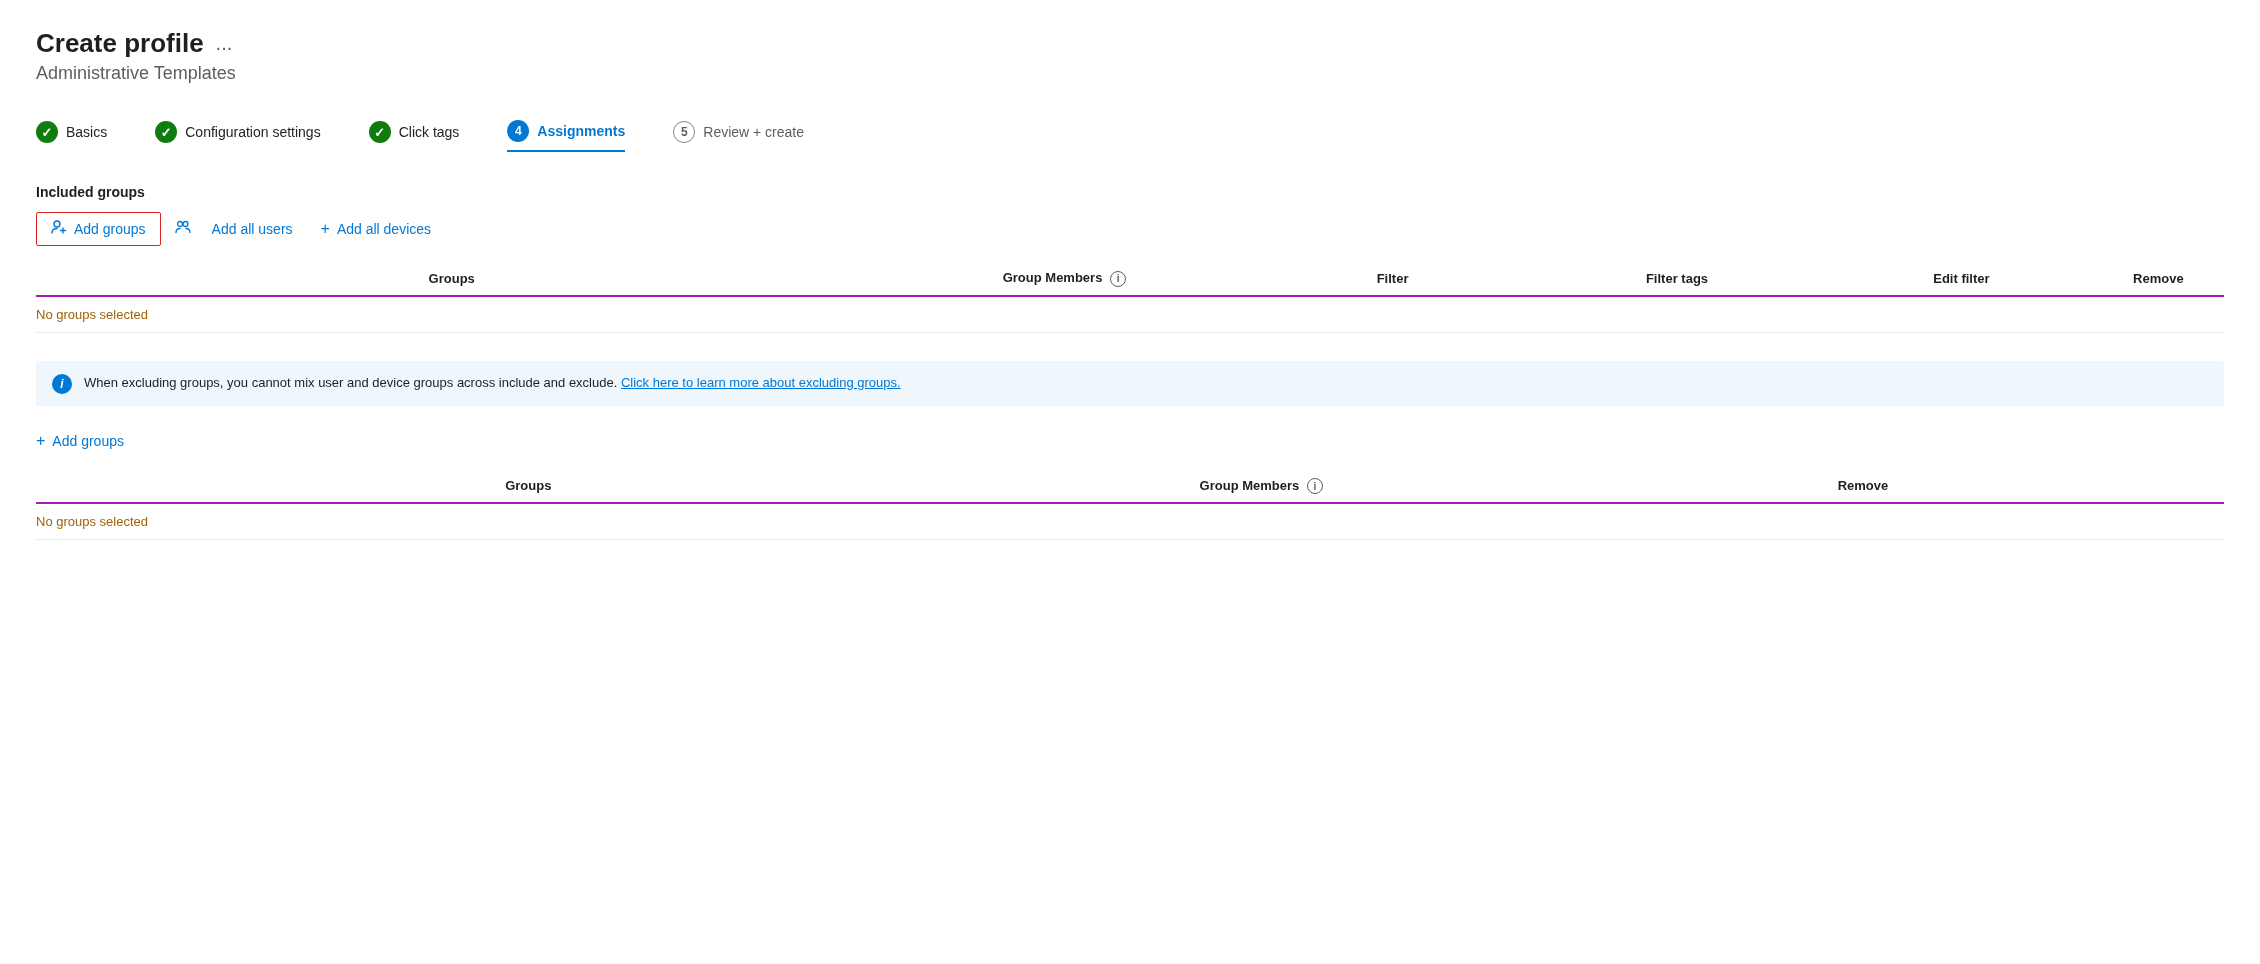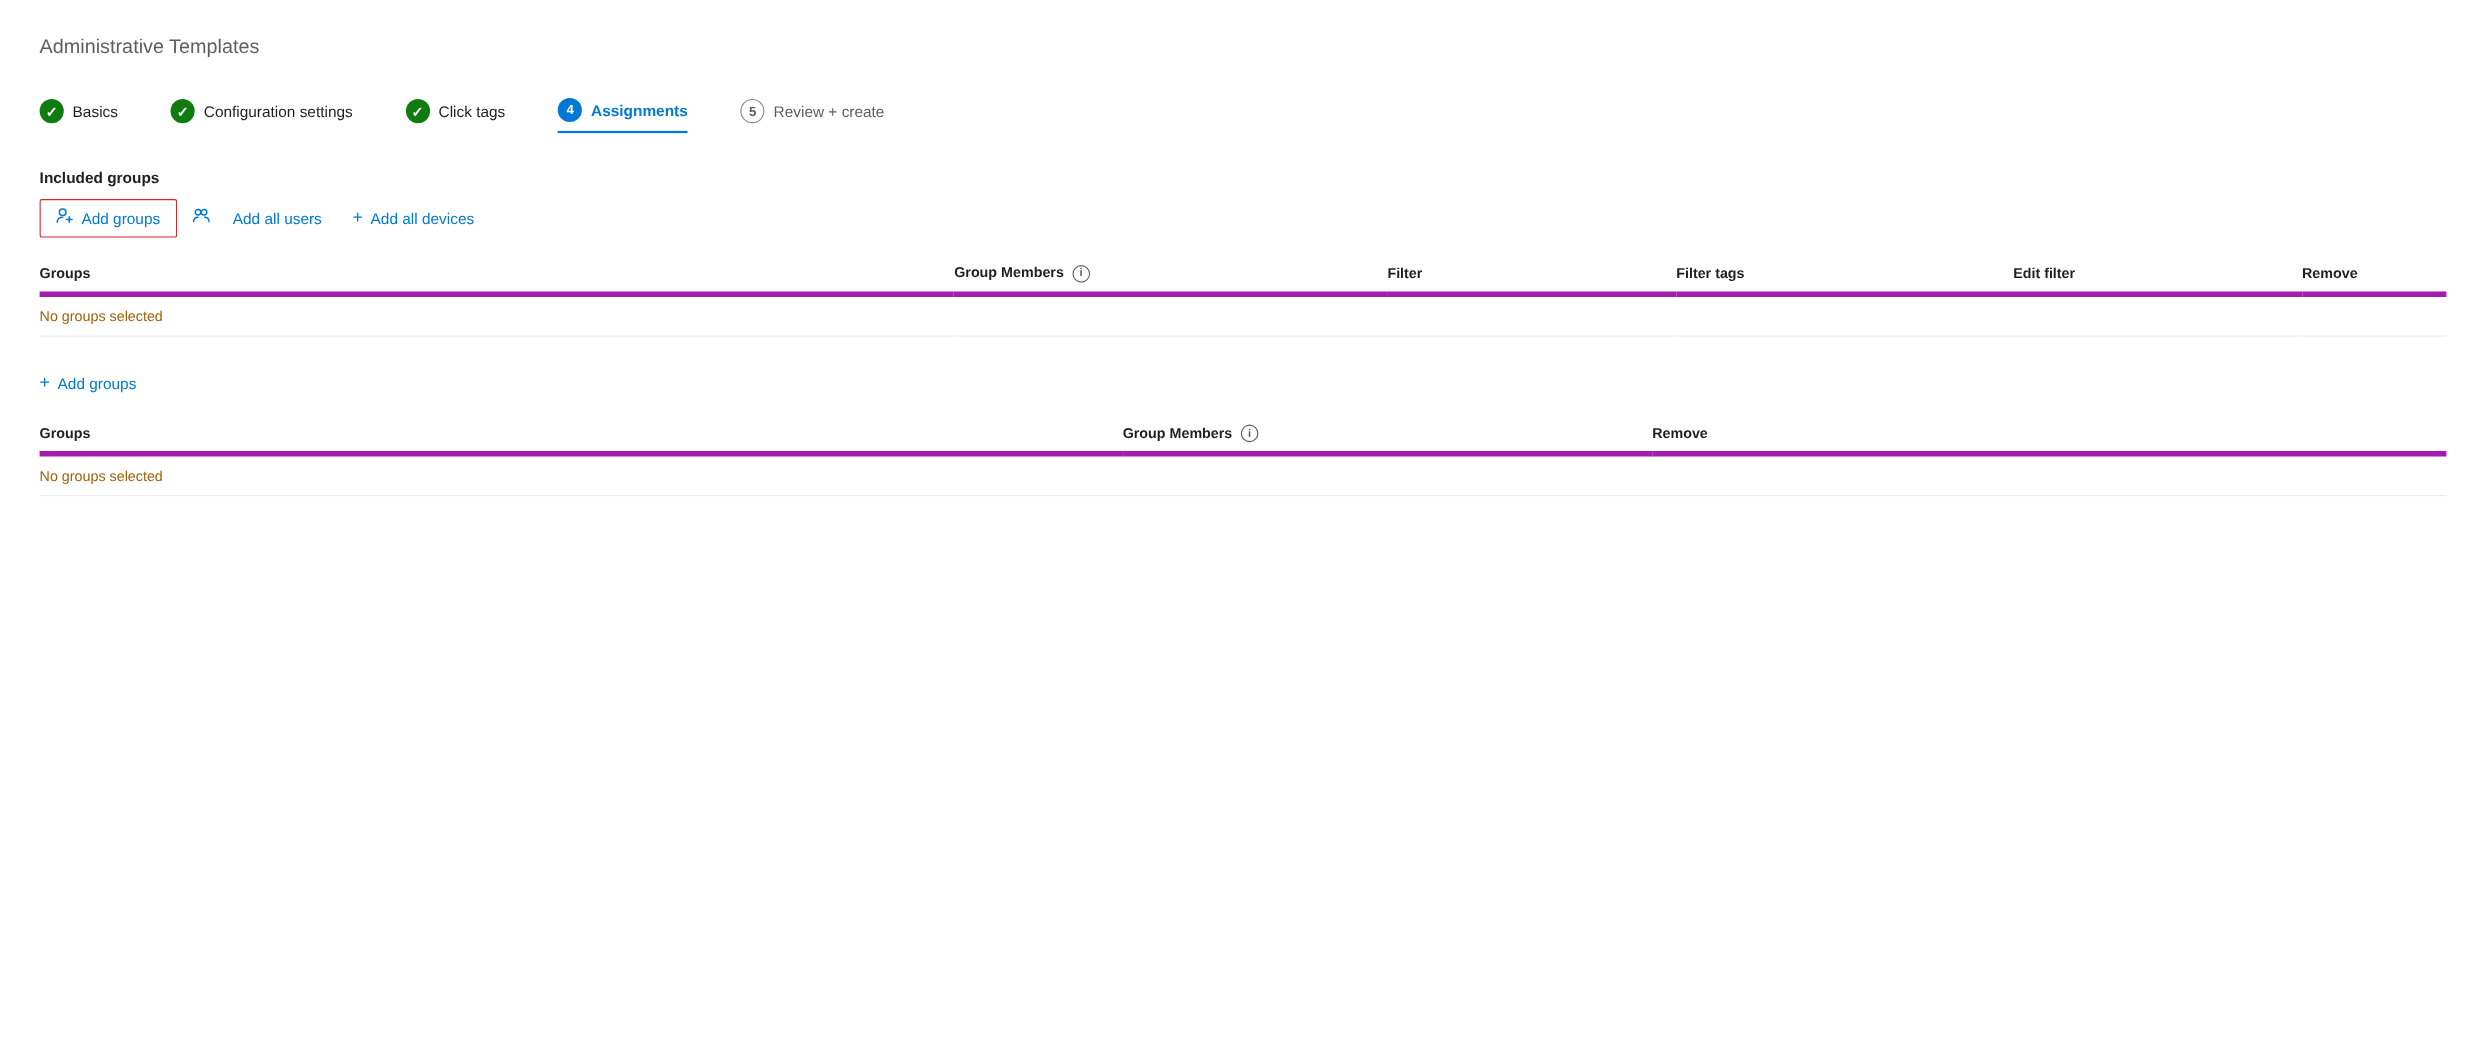--- a/index.html
+++ b/index.html
@@ -173,26 +173,26 @@
     }
 
     
     .data-table {
       width: 100%;
       border-collapse: collapse;
       margin-bottom: 0;
     }
 
     .data-table th {
-      text-align: left;
+      text-align: center;
       font-size: 13px;
       font-weight: 600;
       color: #201f1e;
       padding: 8px 0 8px 0;
-      border-bottom: 5px solid #a21caf;
+      border-bottom: 2px solid #a21caf;
     }
 
     .data-table td {
       text-align: left;
       font-size: 13px;
       color: #a16207;
       padding: 10px 0;
       border-bottom: 1px solid #edebe9;
     }
 
@@ -294,20 +294,24 @@
       display: inline-block;
       font-size: 16px;
       color: #0078d4;
       font-weight: 300;
     }
   </style>
 </head>
 <body>
 
 <div class="page-header">
+  <div class="page-title">
+    <span>Create profile</span>
+    <span class="page-title-ellipsis">...</span>
+  </div>
   <div class="page-subtitle">Administrative Templates</div>
 </div>
 
 <div class="wizard-steps">
 
   <div class="step">
     <div class="step-icon-check"></div>
     <span class="step-label">Basics</span>
   </div>
 
@@ -391,20 +395,27 @@
   </thead>
   <tbody>
     <tr>
       <td colspan="6">No groups selected</td>
     </tr>
   </tbody>
 </table>
 
 <div class="excluded-section">
 
+  <div class="info-banner">
+    <div class="info-banner-icon"></div>
+    <div class="info-banner-text">
+      <span>When excluding groups, you cannot mix user and device groups across include and exclude.</span>
+      <a>Click here to learn more about excluding groups.</a>
+    </div>
+  </div>
 
   <button class="btn-add-groups-excluded">
     <span class="icon-plus">+</span>
     <span>Add groups</span>
   </button>
 
   <table class="data-table">
     <thead>
       <tr>
         <th class="excl-col-groups">

